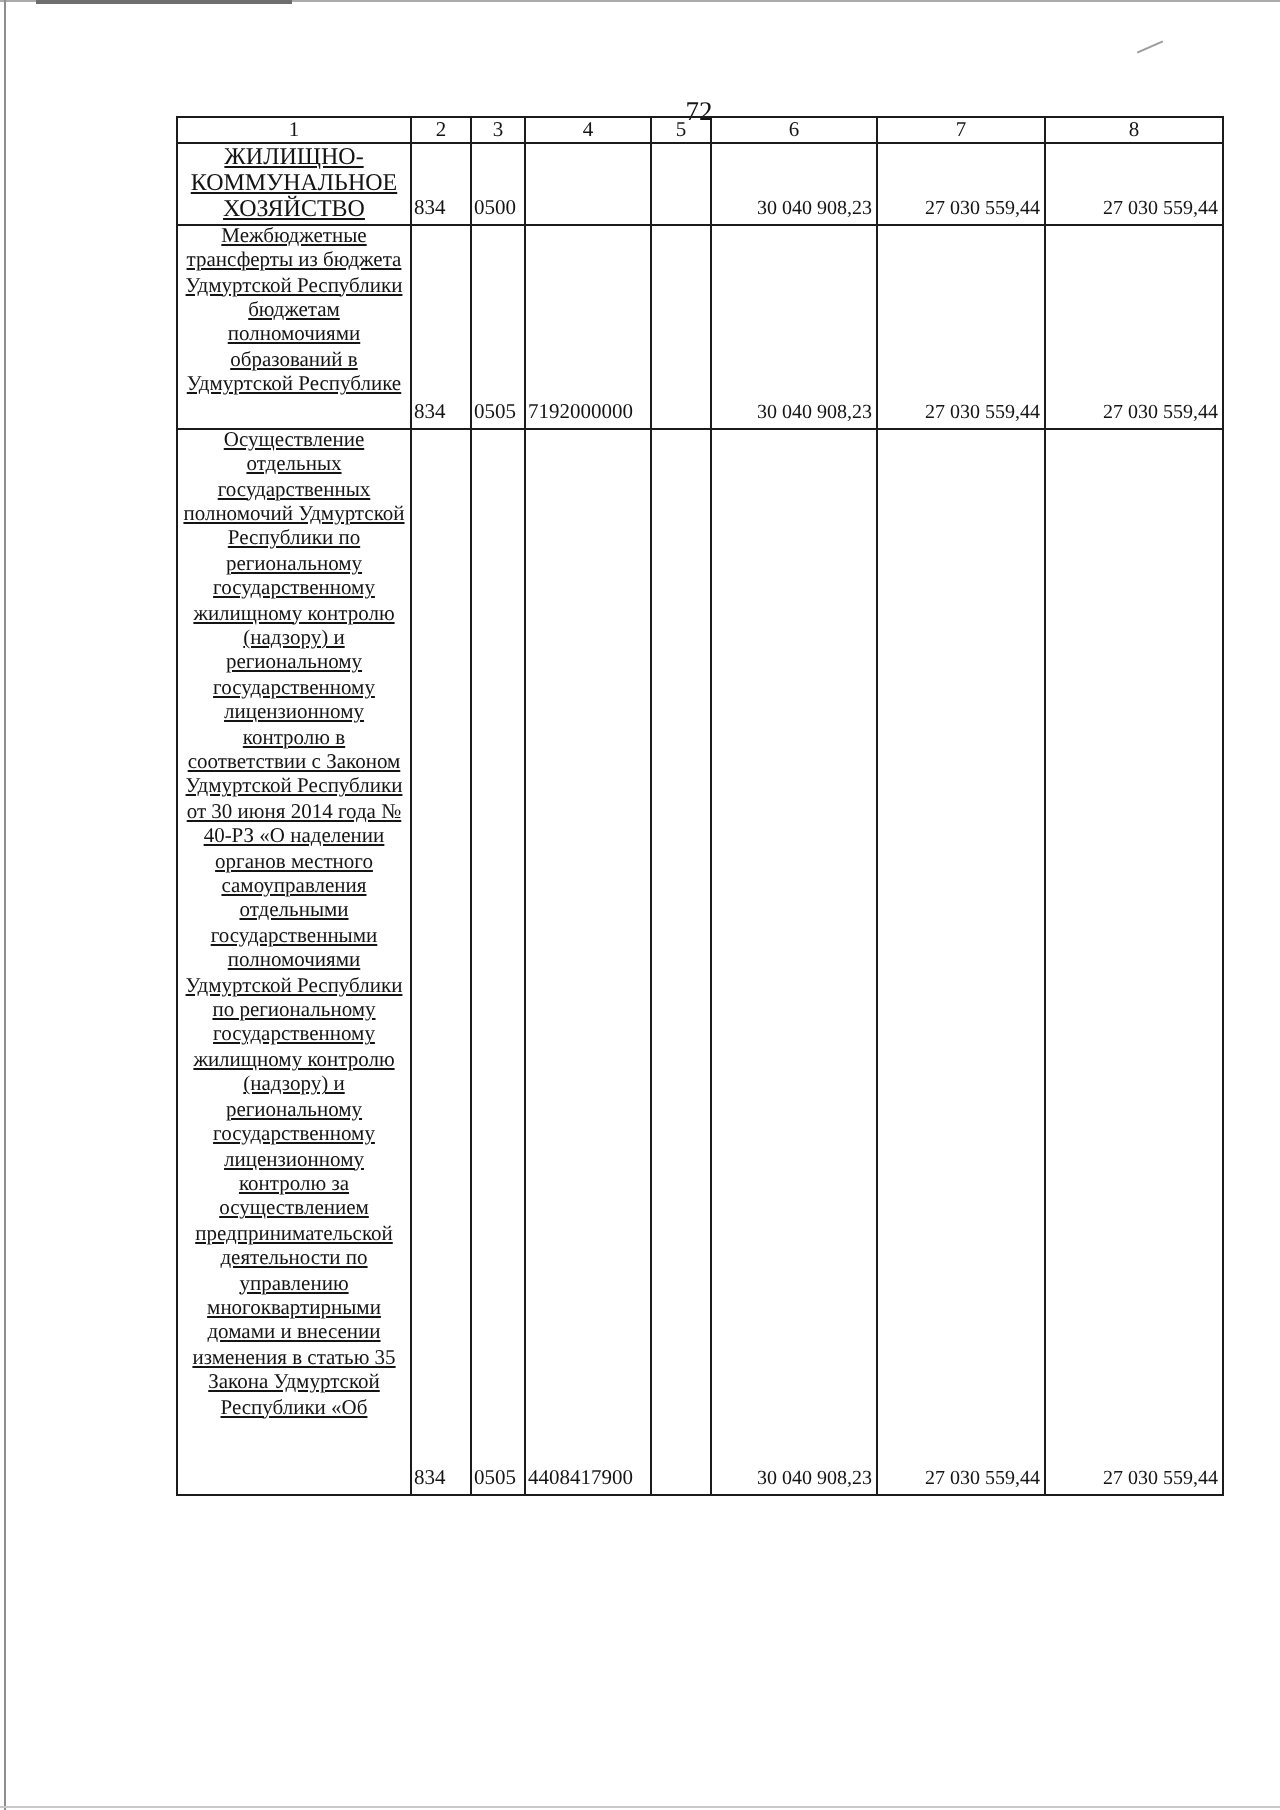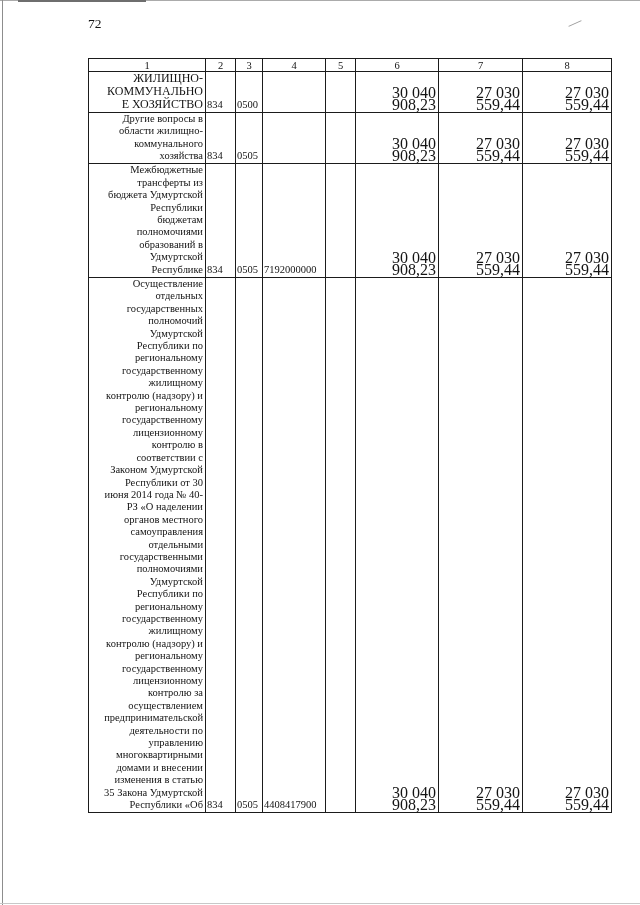--- a/index.html
+++ b/index.html
@@ -10,49 +10,49 @@
   }
   
   .edge-top    { position:absolute; left:0; top:0; width:640px; height:1px; background:#ababab; }
   .edge-top-dark { position:absolute; left:18px; top:0; width:128px; height:2px; background:#6e6e6e; }
   .edge-left   { position:absolute; left:2px; top:0; width:1px; height:905px; background:#8d8d8d; }
   .edge-bottom { position:absolute; left:0; top:903px; width:640px; height:1px; background:#c8c8c8; }
   .pen-mark    { position:absolute; left:568px; top:23px; width:14px; height:0;
                  border-top:1.6px solid #9b9b9b; transform:rotate(-24deg); }
 
   .page-number {
-    position:absolute; left:88px; top:16px; width:523px;
-    font-size:13.5px; line-height:16px;
+    position:absolute; left:88px; top:48px; width:523px;
+    text-align:center; font-size:13.5px; line-height:16px;
   }
 
   table.budget {
     position:absolute; left:88px; top:58px; width:523px;
     border-collapse:collapse; table-layout:fixed;
     border:1.5px solid #1b1b1b;
   }
   .budget th, .budget td {
     border:1px solid #1b1b1b; padding:0; font-weight:normal;
     overflow:hidden; word-wrap:break-word;
   }
   .budget th {
     height:12px; font-size:10.5px; line-height:11px;
     text-align:center; vertical-align:middle;
   }
   td.cat {
-    text-align:right; vertical-align:top;
-    padding:0 2px 1px 14px; font-size:10.5px; line-height:12.4px;
+    text-align:center; vertical-align:top;
+    padding:0 2px 1px 2px; font-size:10.5px; line-height:12.4px;text-decoration:underline;
   }
   td.cat-caps { font-size:12px; line-height:12.9px; }
   td.code {
     text-align:left; vertical-align:bottom;
     padding:0 1px 1px 1px; font-size:10.5px; line-height:12px;
   }
   td.amount {
     text-align:right; vertical-align:bottom;
-    padding:0 2px 1px 0; font-size:16px; line-height:12px;
+    padding:0 2px 1px 0; font-size:10px; line-height:12px;
   }
   tr.rh1 { height:38px; }
   tr.rh2 { height:50px; }
   tr.rh3 { height:36px; }
   tr.rh4 { height:102px; }
   tr.rh5 { height:533px; }
 </style>
 </head>
 <body>
 
@@ -91,30 +91,20 @@
     <tr class="rh1">
       <td class="cat cat-caps">ЖИЛИЩНО-КОММУНАЛЬНОЕ ХОЗЯЙСТВО</td>
       <td class="code">834</td>
       <td class="code">0500</td>
       <td class="code"></td>
       <td class="code"></td>
       <td class="amount">30 040 908,23</td>
       <td class="amount">27 030 559,44</td>
       <td class="amount">27 030 559,44</td>
     </tr>
-    <tr class="rh2">
-      <td class="cat">Другие вопросы в области жилищно-коммунального хозяйства</td>
-      <td class="code">834</td>
-      <td class="code">0505</td>
-      <td class="code"></td>
-      <td class="code"></td>
-      <td class="amount">30 040 908,23</td>
-      <td class="amount">27 030 559,44</td>
-      <td class="amount">27 030 559,44</td>
-    </tr>
     <tr class="rh4">
       <td class="cat">Межбюджетные трансферты из бюджета Удмуртской Республики бюджетам полномочиями образований в Удмуртской Республике</td>
       <td class="code">834</td>
       <td class="code">0505</td>
       <td class="code">7192000000</td>
       <td class="code"></td>
       <td class="amount">30 040 908,23</td>
       <td class="amount">27 030 559,44</td>
       <td class="amount">27 030 559,44</td>
     </tr>

